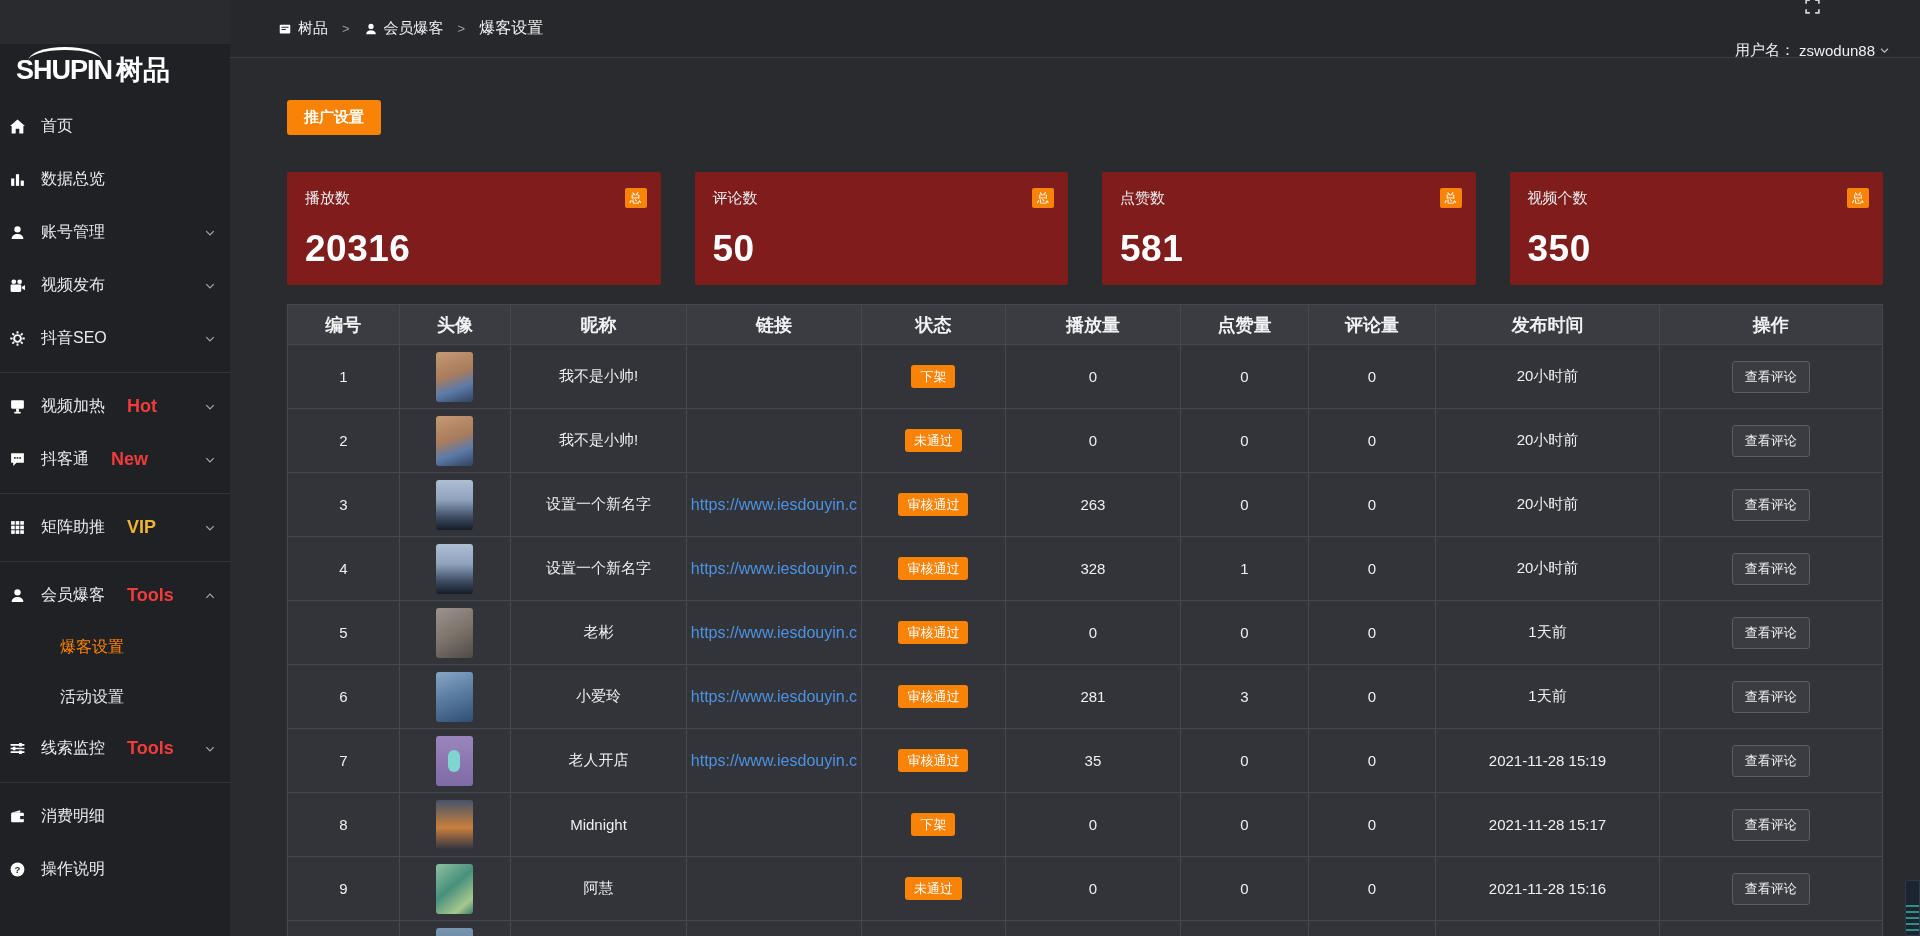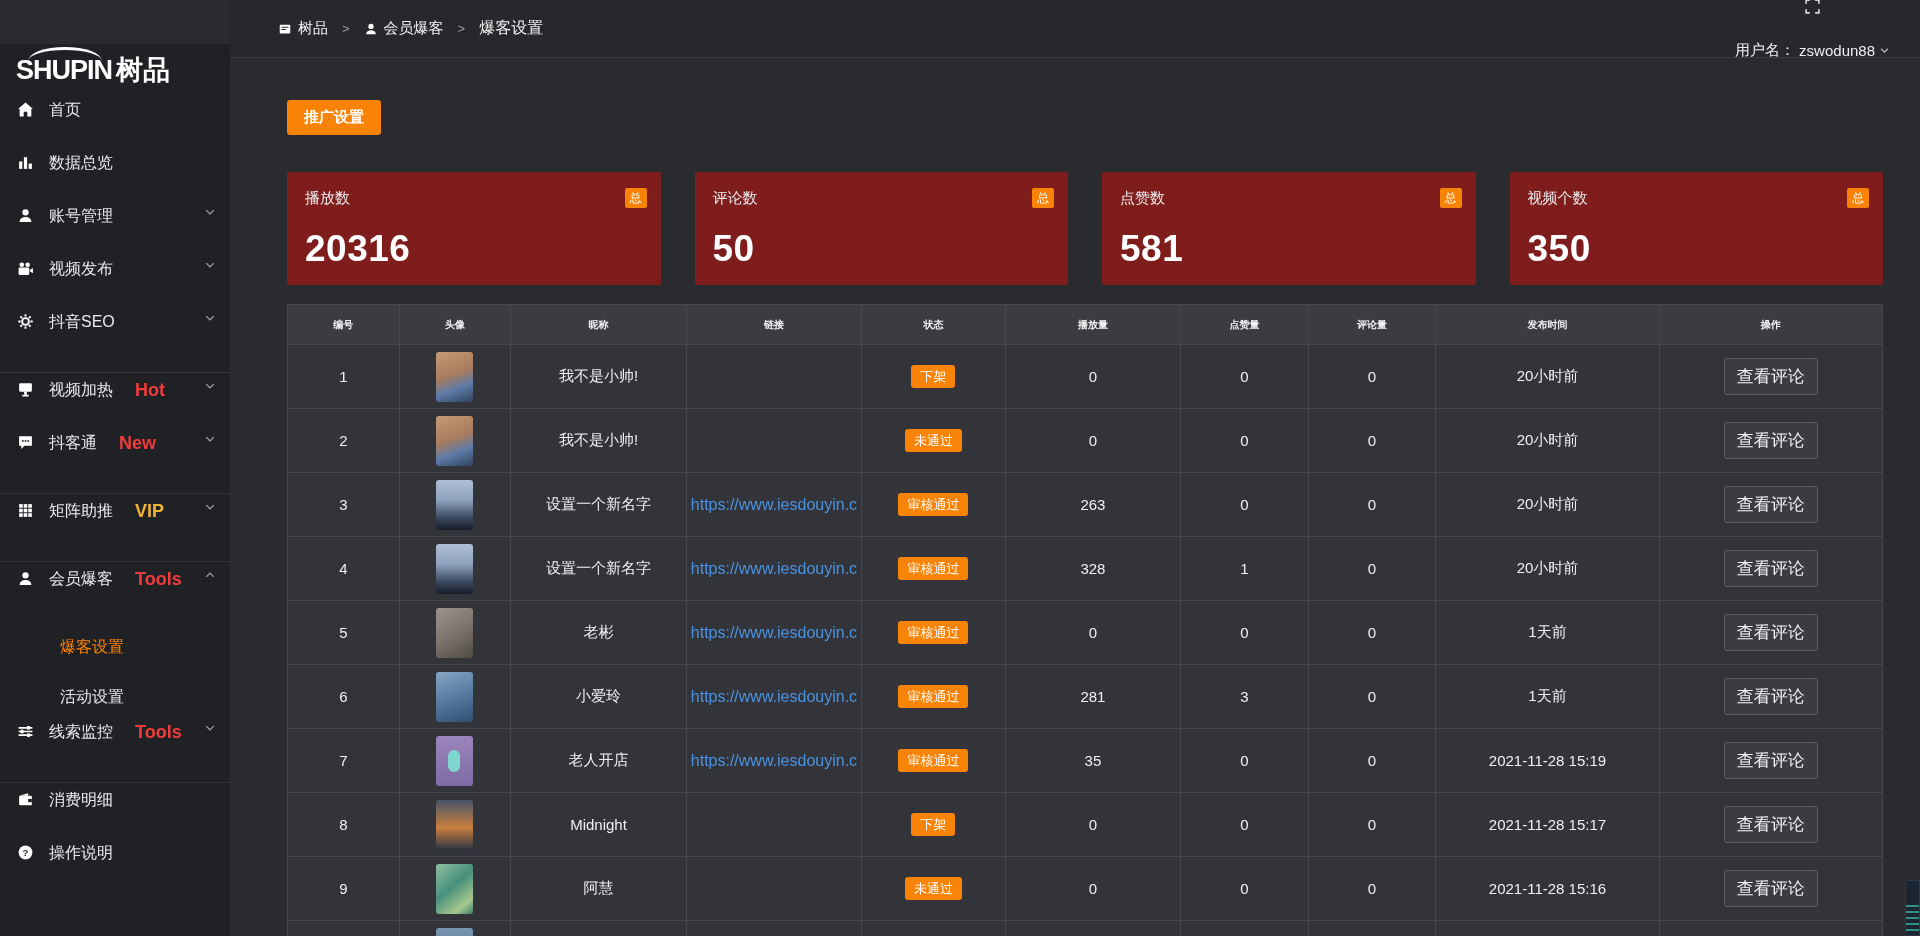--- a/index.html
+++ b/index.html
@@ -22,21 +22,21 @@
   }
   .logo-arc {
     position:absolute; left:28px; top:3px; width:74px; height:14px;
     border-top:3px solid #ffffff; border-radius:50% 50% 0 0 / 100% 100% 0 0;
   }
   .logo-en { font-size:27px; font-weight:bold; letter-spacing:-1px; color:#fff; }
   .logo-cn { font-size:27px; font-weight:bold; color:#fff; margin-left:4px; }
 
   .menu { padding-top:4px; }
   .side-item {
-    height:53px; display:flex; padding:0 14px 0 16px;
+    height:53px; display:flex; align-items:center; padding:0 14px 0 8px;
     cursor:pointer; position:relative; color:#e9eaec; font-size:16px;
   }
   .s-icon { width:18px; height:18px; margin-right:15px; display:inline-flex; align-items:center; justify-content:center; flex:0 0 18px; }
   .s-icon svg { width:17px; height:17px; }
   .s-label { flex:0 0 auto; }
   .s-tag { font-size:18px; font-weight:bold; margin-left:22px; }
   .s-chev { margin-left:auto; display:inline-flex; opacity:.85; }
   .s-chev svg { width:12px; height:12px; }
   .submenu-item {
     height:50px; display:flex; align-items:center; padding-left:60px;
@@ -84,31 +84,31 @@
     position:absolute; right:14px; top:16px;
     background:#f98307; color:#fff; font-size:12px; line-height:1;
     padding:4px 5px; border-radius:2px;
   }
 
   
   .table-wrap { margin-top:19px; }
   table { width:100%; border-collapse:collapse; table-layout:fixed; }
   th, td { border:1px solid #46484d; text-align:center; vertical-align:middle; }
   th {
-    background:#3a3c41; height:40px; font-size:10px; font-weight:bold; color:#f2f2f4;
+    background:#3a3c41; height:40px; font-size:18px; font-weight:bold; color:#f2f2f4;
   }
   td { background:#323439; height:64px; font-size:15px; color:#f0f0f2; }
   td a { color:#4b93e2; text-decoration:none; font-size:16px; cursor:pointer; }
   .status-badge {
     display:inline-block; background:#f98307; color:#fff; font-size:13px;
     padding:5px 9px; border-radius:3px; line-height:1;
   }
   .action-btn {
     background:#3a3c41; border:1px solid #5b5d63; color:#f0f0f2;
-    font-size:17px; padding:6px 12px; border-radius:3px; cursor:pointer;
+    font-size:13px; padding:6px 12px; border-radius:3px; cursor:pointer;
     font-family:"Liberation Sans", sans-serif;
   }
   .av {
     display:inline-block; width:37px; height:50px; border-radius:3px;
     vertical-align:middle; background:#666;
   }
   .av.boy-photo      { background:linear-gradient(160deg,#c59a74 0%,#a87c5d 45%,#5d7ba8 70%,#31425e 100%); }
   .av.sunset-sky     { background:linear-gradient(180deg,#aebfd4 0%,#8fa3bd 40%,#3c4a61 75%,#161c28 100%); }
   .av.man-face       { background:linear-gradient(150deg,#9b948d 0%,#7d746c 50%,#4f4a45 100%); }
   .av.water-scene    { background:linear-gradient(160deg,#87a6c4 0%,#5b7fa3 45%,#2f4f72 100%); }

